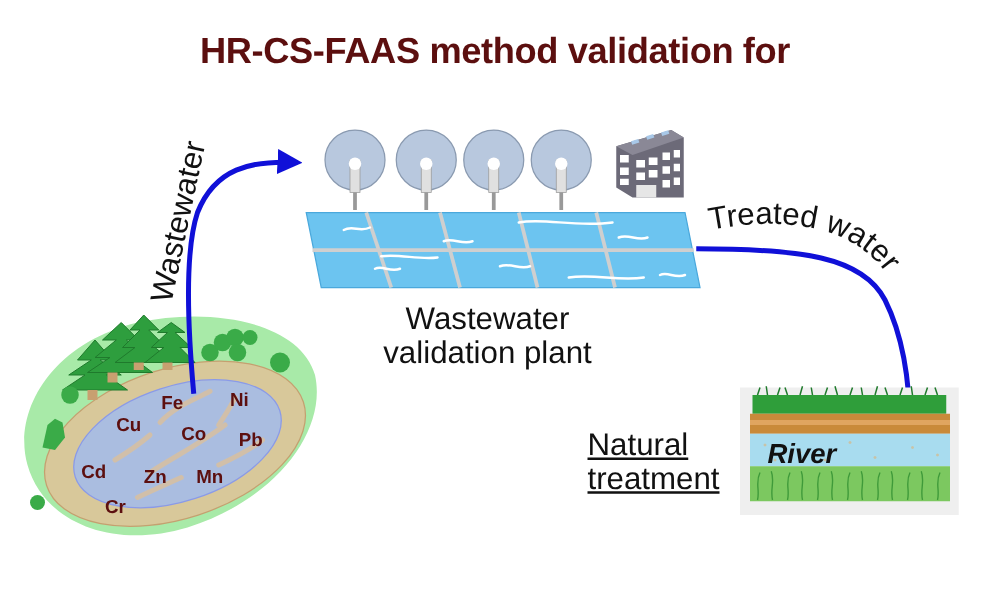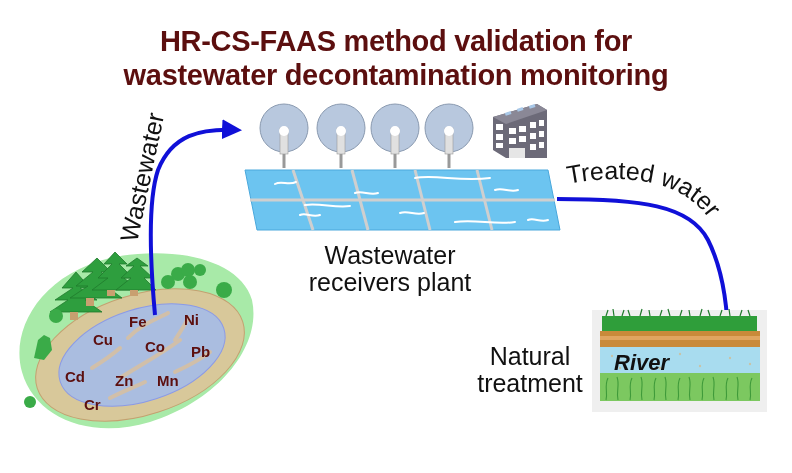--- a/index.html
+++ b/index.html
@@ -2,28 +2,27 @@
 <html><head>
 <meta charset="utf-8">
 <style>
   html, body { margin: 0; padding: 0; background: #ffffff; }
   body { width: 792px; height: 473px; position: relative; overflow: hidden; font-family: "Liberation Sans", sans-serif; }
   .title { position: absolute; left: 0; width: 792px; top: 24px; text-align: center; color: #5c0f0f; font-weight: bold; font-size: 29px; line-height: 34px; letter-spacing: -0.3px; }
   .title div { display: block; }
   svg.main { position: absolute; left: 0; top: 0; }
   .lbl { position: absolute; color: #111; font-size: 25px; line-height: 27px; text-align: center; }
   .plant-lbl { left: 255px; top: 242px; width: 270px; }
-  .recv-lbl { left: 470px; top: 343px; width: 120px; text-align: center; }
+  .recv-lbl { left: 470px; top: 343px; width: 120px; text-align: left; text-decoration: underline; }
 </style>
 </head>
 <body>
 
 <div class="title">
   <div>HR-CS-FAAS method validation for</div>
-  <div>wastewater decontamination monitoring</div>
 </div>
 
 <svg class="main" width="792" height="473" viewBox="0 0 792 473">
   <defs>
     <marker id="arrowhead" viewBox="0 0 10 10" refX="8" refY="5" markerWidth="5" markerHeight="5" orient="auto-start-reverse">
       <path d="M0,0 L10,5 L0,10 z" fill="#1010d8"></path>
     </marker>
     <path id="inflowPath" d="M112,245 C112,190 150,128 232,120"></path>
     <path id="outflowPath" d="M568,184 C640,170 700,185 720,240"></path>
   </defs>
@@ -188,19 +187,19 @@
     <rect x="600" y="373" width="160" height="28" fill="#7cc860"></rect>
     <g stroke="#3f9a3a" stroke-width="1.1" fill="none">
       <path d="M606,400 c2,-8 -2,-14 2,-22 M618,400 c-2,-9 2,-15 -1,-23 M630,400 c2,-8 -2,-14 2,-22 M642,400 c-2,-9 2,-15 -1,-23 M654,400 c2,-8 -2,-14 2,-22 M666,400 c-2,-9 2,-15 -1,-23 M678,400 c2,-8 -2,-14 2,-22 M690,400 c-2,-9 2,-15 -1,-23 M702,400 c2,-8 -2,-14 2,-22 M714,400 c-2,-9 2,-15 -1,-23 M726,400 c2,-8 -2,-14 2,-22 M738,400 c-2,-9 2,-15 -1,-23 M750,400 c2,-8 -2,-14 2,-22"></path>
     </g>
     <text x="614" y="370" font-family="Liberation Sans, sans-serif" font-weight="bold" font-style="italic" font-size="22" fill="#111">River</text>
   </g>
 </svg>
 
 <div class="lbl plant-lbl">
   <div>Wastewater</div>
-  <div>receivers plant</div>
+  <div>validation plant</div>
 </div>
 
 <div class="lbl recv-lbl">
   <div>Natural</div>
   <div>treatment</div>
 </div>
 
 </body></html>

